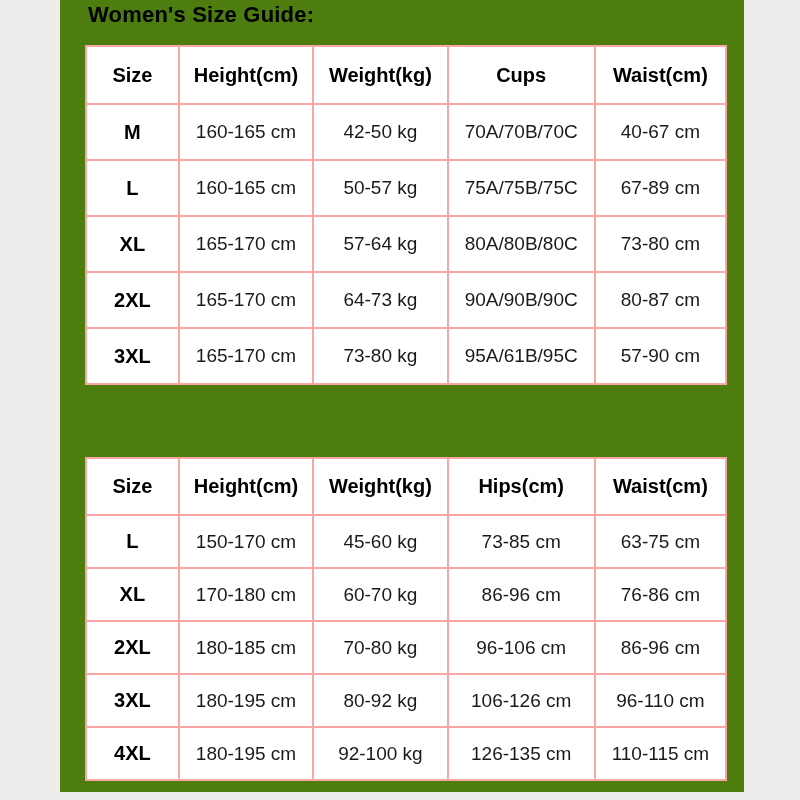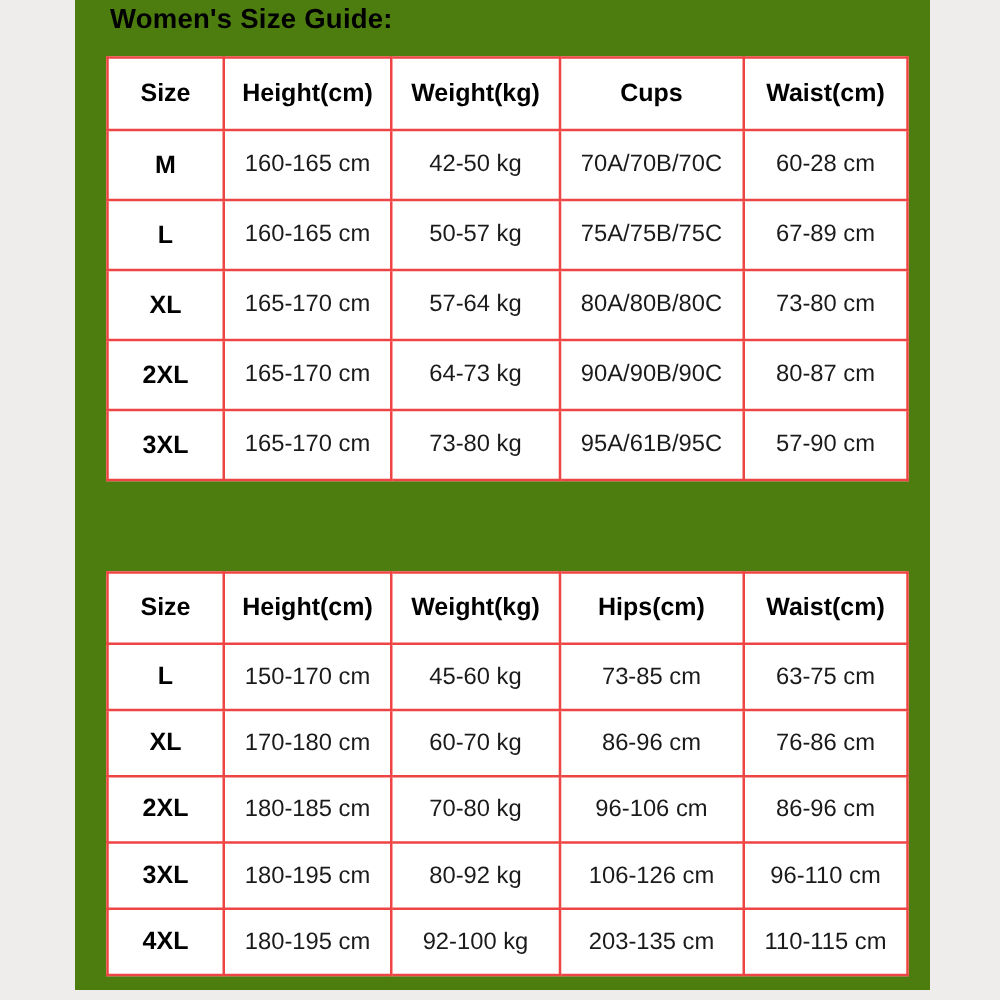--- a/index.html
+++ b/index.html
@@ -32,21 +32,21 @@
     position: absolute;
     left: 25px;
     width: 642px;
     border-collapse: collapse;
     table-layout: fixed;
     background: #fff;
   }
   #women-table { top: 45px; }
   #men-table   { top: 457px; }
   .size-table th, .size-table td {
-    border: 2px solid #ef4444;
+    border: 2px solid #fca5a5;
     text-align: center;
     vertical-align: middle;
     padding: 0 2px;
     overflow: hidden;
     white-space: nowrap;
   }
   .size-table th {
     font-size: 20px;
     font-weight: bold;
     color: #000;
@@ -94,21 +94,21 @@
           <th>Cups</th>
           <th>Waist(cm)</th>
         </tr>
       </thead>
     <tbody>
         <tr>
           <td class="size-cell">M</td>
           <td>160-165 cm</td>
           <td>42-50 kg</td>
           <td>70A/70B/70C</td>
-          <td>60-28 cm</td>
+          <td>40-67 cm</td>
         </tr>
         <tr>
           <td class="size-cell">L</td>
           <td>160-165 cm</td>
           <td>50-57 kg</td>
           <td>75A/75B/75C</td>
           <td>67-89 cm</td>
         </tr>
         <tr>
           <td class="size-cell">XL</td>
@@ -178,19 +178,19 @@
           <td class="size-cell">3XL</td>
           <td>180-195 cm</td>
           <td>80-92 kg</td>
           <td>106-126 cm</td>
           <td>96-110 cm</td>
         </tr>
         <tr>
           <td class="size-cell">4XL</td>
           <td>180-195 cm</td>
           <td>92-100 kg</td>
-          <td>203-135 cm</td>
+          <td>126-135 cm</td>
           <td>110-115 cm</td>
         </tr>
       </tbody>
   </table>
 
 </div>
 
 </body></html>

